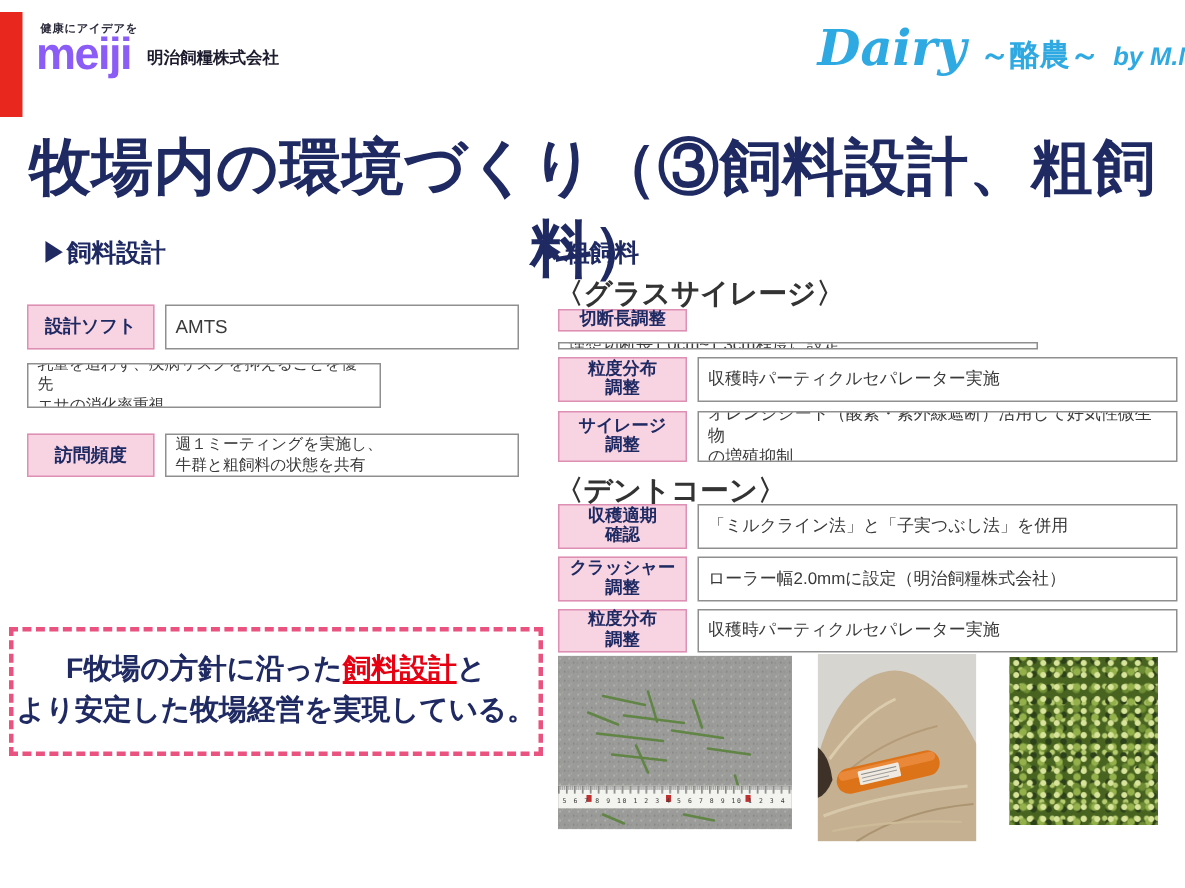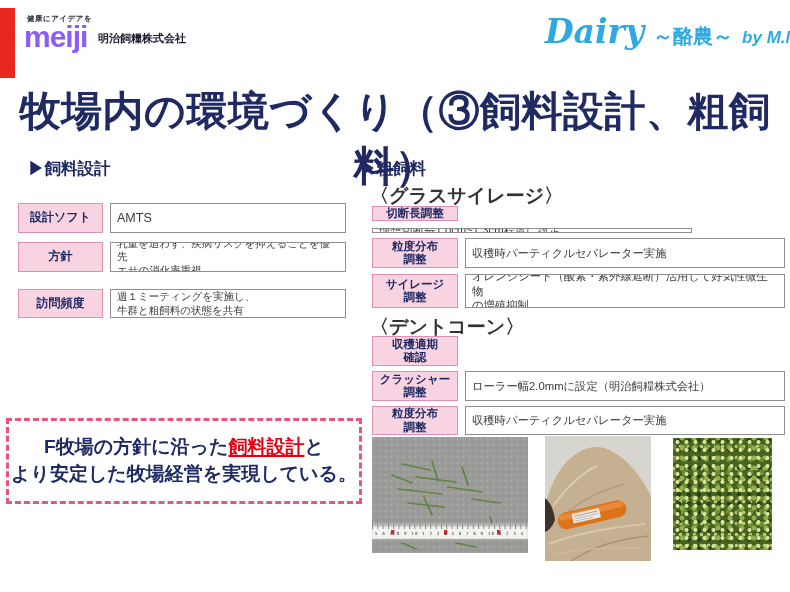--- a/index.html
+++ b/index.html
@@ -70,21 +70,20 @@
 
 <div class="abs title">牧場内の環境づくり（③飼料設計、粗飼料）</div>
 
 <div class="abs sec-head" style="left:28px;top:158px;">▶飼料設計</div>
 
 <div class="row lrow" style="left:18px;top:203px;height:30px;">
   <div class="lbl">設計ソフト</div>
   <div class="val" style="font-size:12.5px;">AMTS</div>
 </div>
 <div class="row lrow" style="left:18px;top:242px;height:30px;">
-  <div class="lbl">方針</div>
   <div class="val">乳量を追わず、疾病リスクを抑えることを優先
 エサの消化率重視</div>
 </div>
 <div class="row lrow" style="left:18px;top:289px;height:29px;">
   <div class="lbl">訪問頻度</div>
   <div class="val">週１ミーティングを実施し、
 牛群と粗飼料の状態を共有</div>
 </div>
 
 <div class="abs sec-head" style="left:360px;top:158px;">▶粗飼料</div>
@@ -104,20 +103,21 @@
 調整</div>
   <div class="val">オレンジシート（酸素・紫外線遮断）活用して好気性微生物
 の増殖抑制</div>
 </div>
 
 <div class="abs sub-head" style="left:370px;top:314px;">〈デントコーン〉</div>
 
 <div class="row rrow" style="left:372px;top:336px;height:30px;">
   <div class="lbl">収穫適期
 確認</div>
+  <div class="val">「ミルクライン法」と「子実つぶし法」を併用</div>
 </div>
 <div class="row rrow" style="left:372px;top:371px;height:30px;">
   <div class="lbl">クラッシャー
 調整</div>
   <div class="val">ローラー幅2.0mmに設定（明治飼糧株式会社）</div>
 </div>
 <div class="row rrow" style="left:372px;top:406px;height:29px;">
   <div class="lbl">粒度分布
 調整</div>
   <div class="val">収穫時パーティクルセパレーター実施</div>

